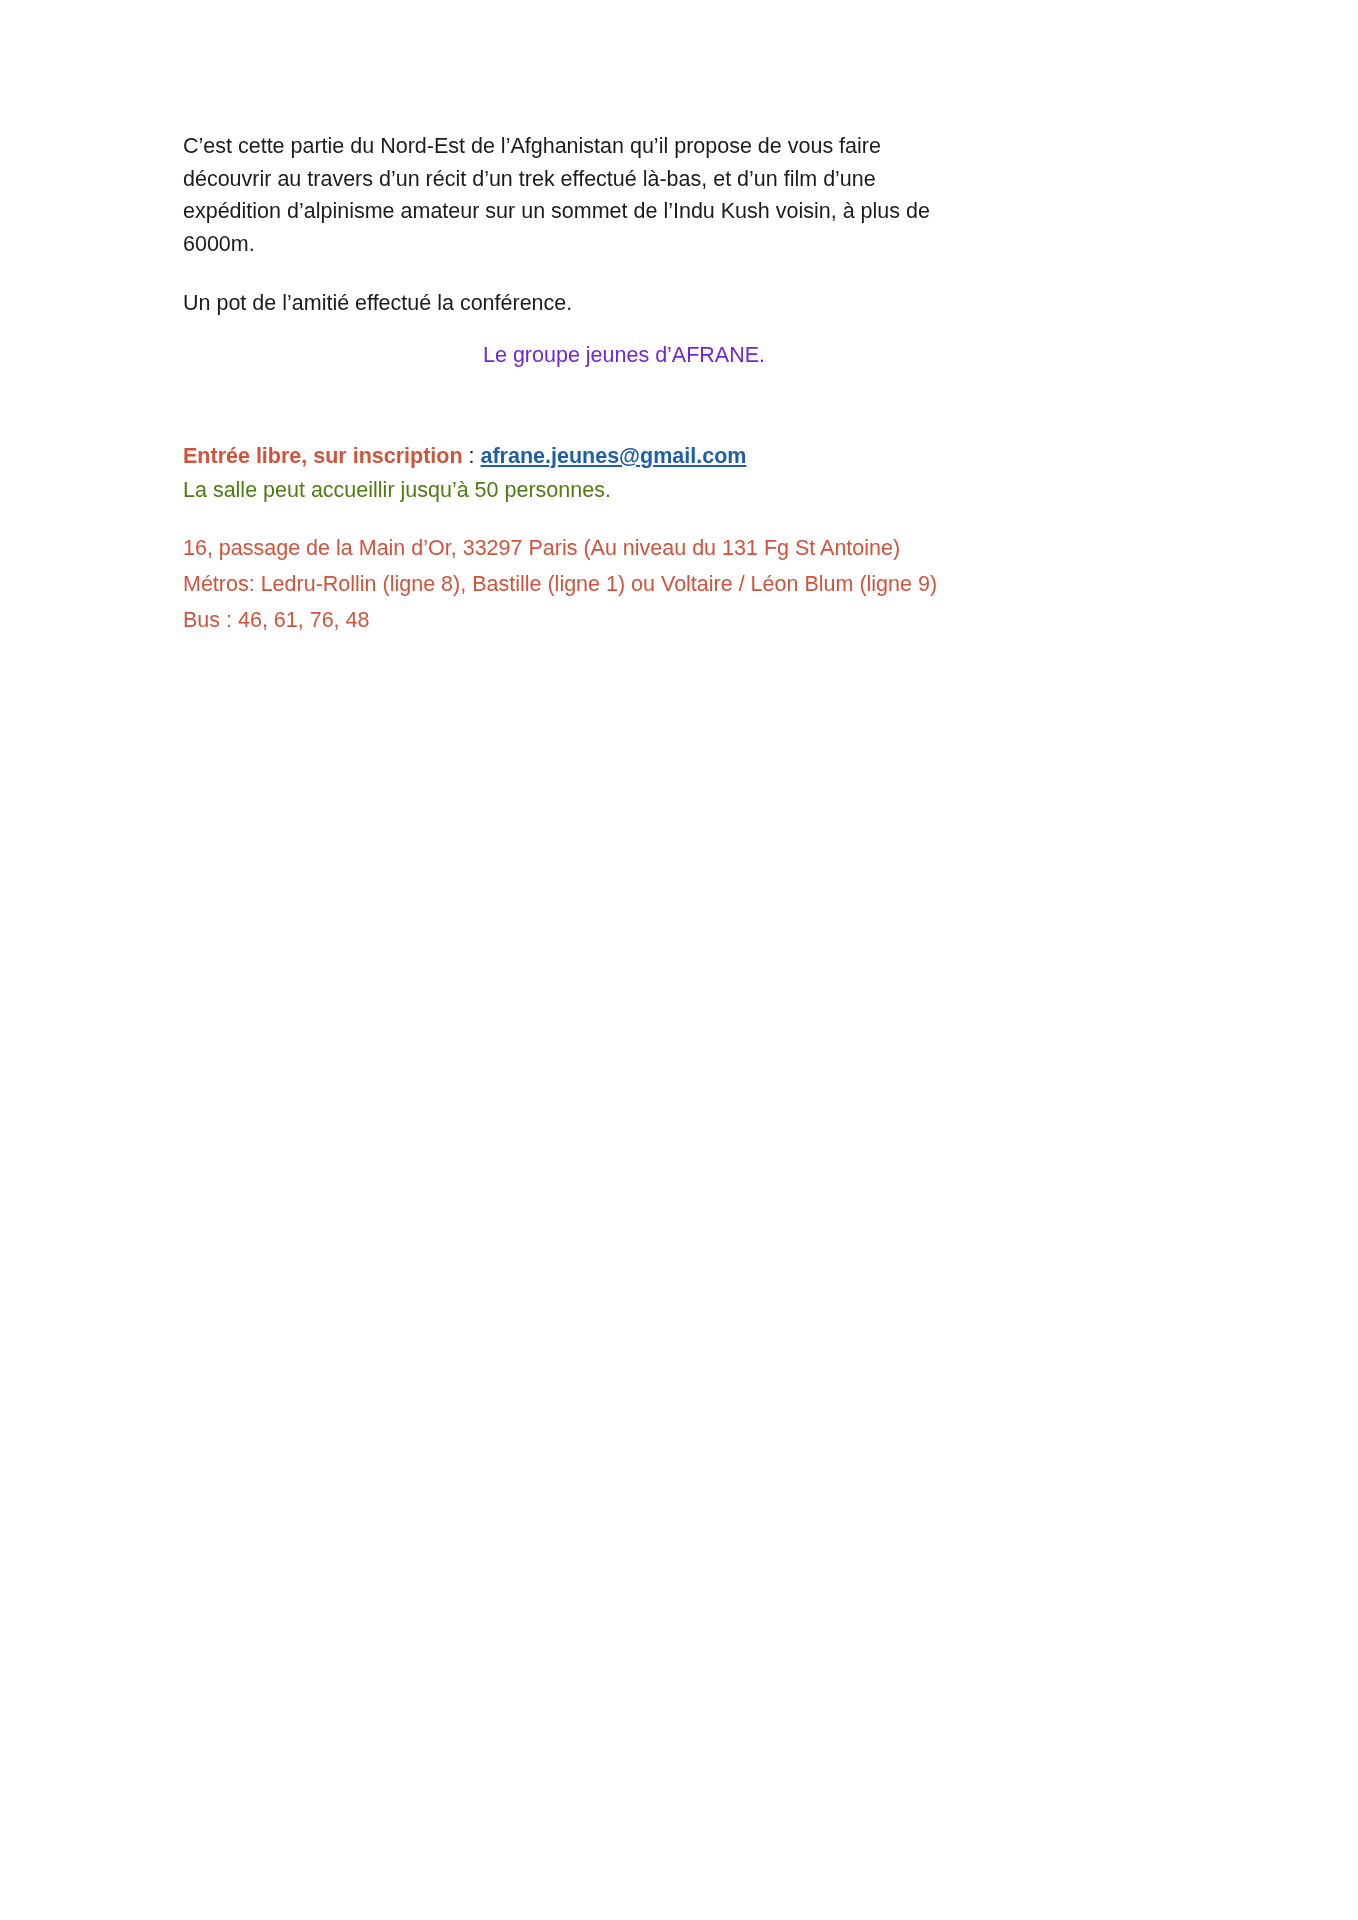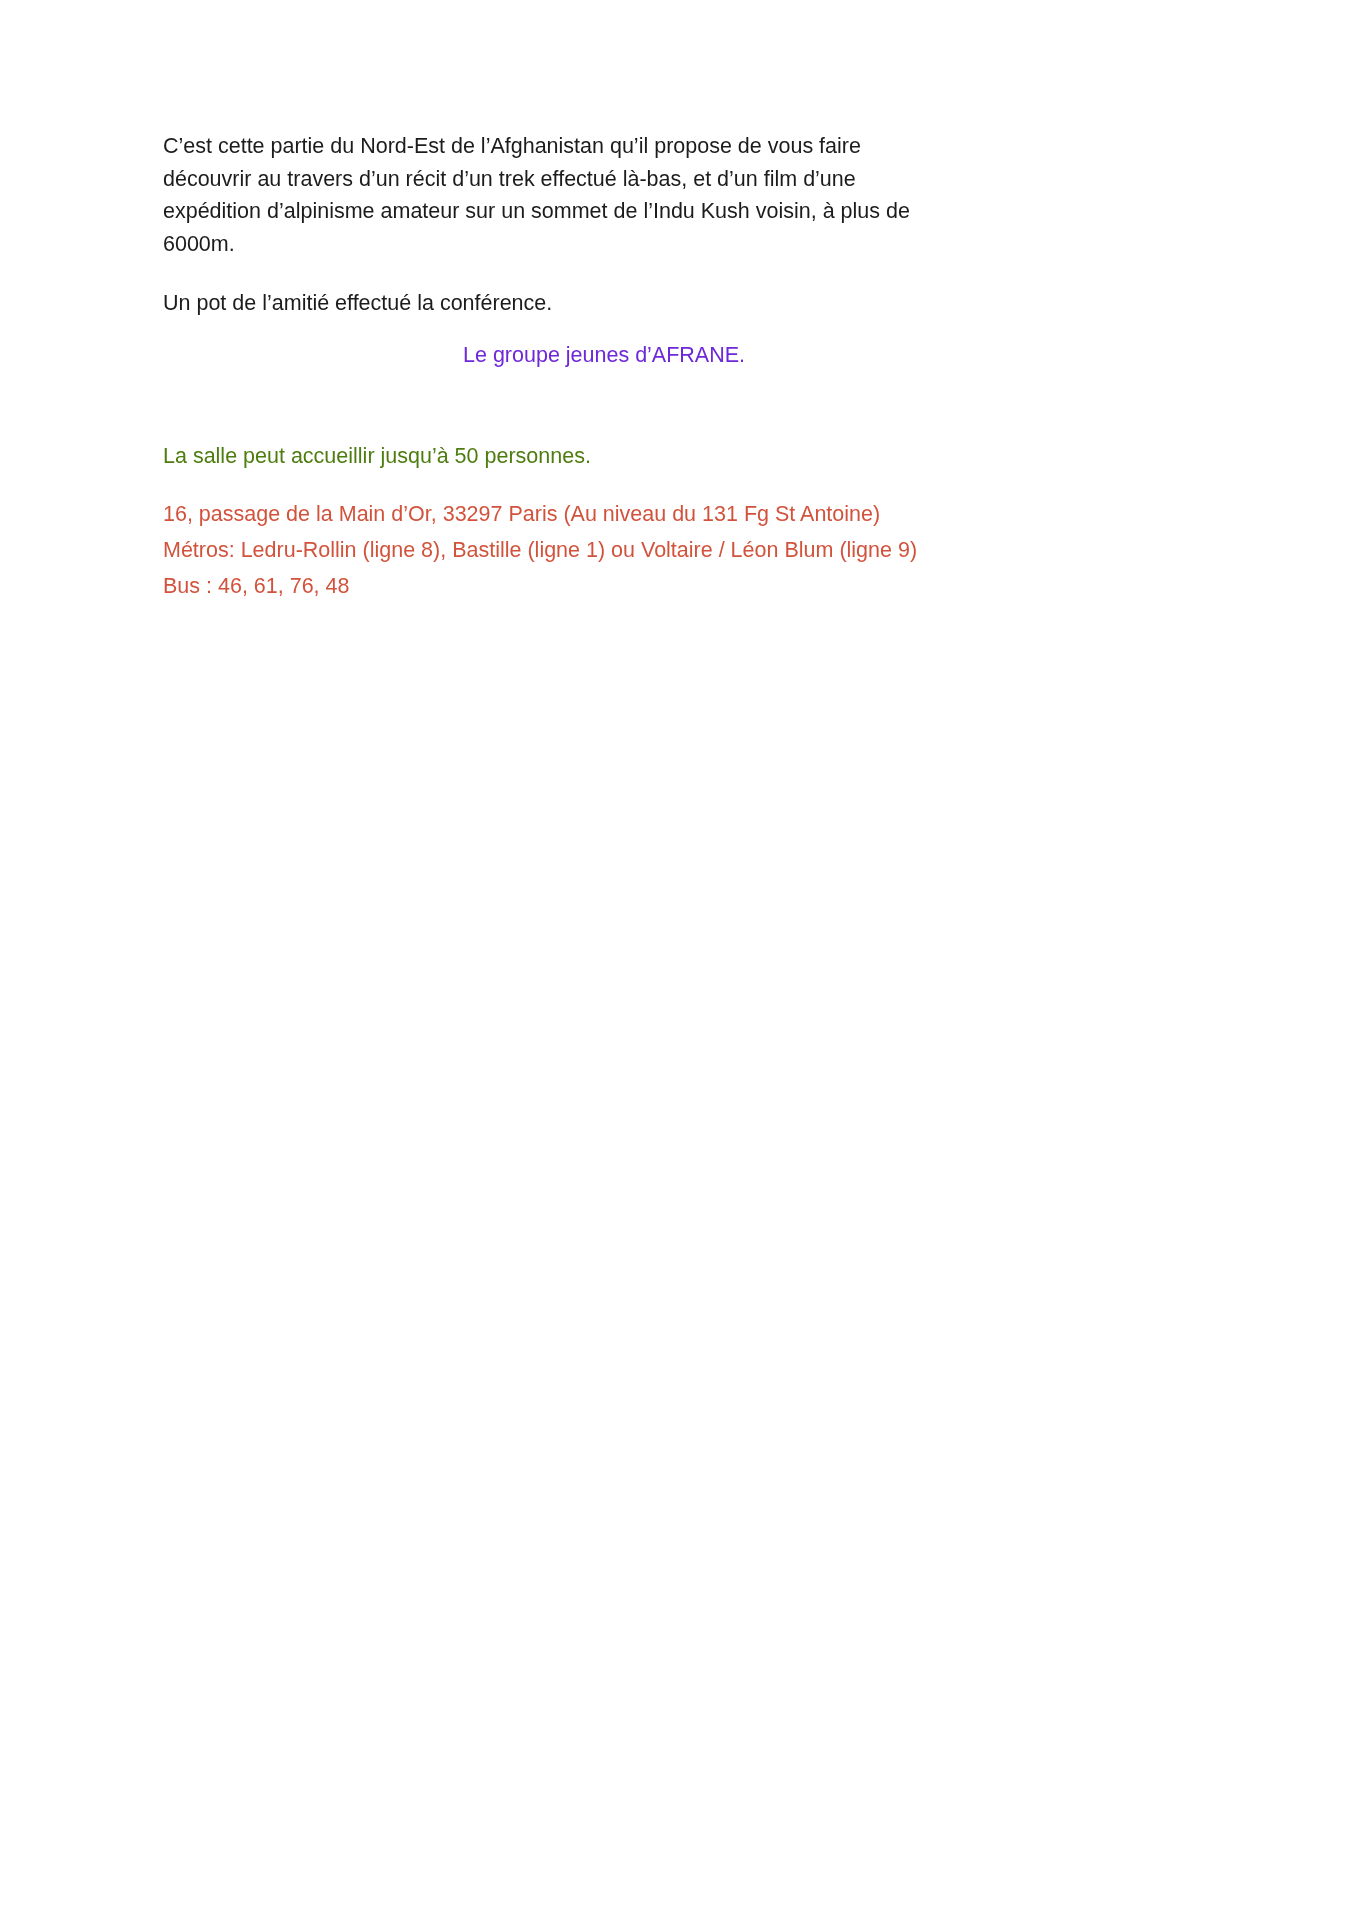--- a/index.html
+++ b/index.html
@@ -14,20 +14,21 @@
     color: #1a1a1a;
     -webkit-font-smoothing: antialiased;
   }
   .page {
     position: relative;
     width: 1080px;
     height: 1920px;
     background: #ffffff;
     box-sizing: border-box;
     padding: 130px 160px 0 163px;
+    margin-left: 20px;
   }
   .doc-body {
     font-size: 21.5px;
     line-height: 1.52;
     color: #1c1c1c;
   }
   .para {
     margin: 0 0 22px 0;
     text-align: left;
   }
@@ -93,20 +94,23 @@
 
     <p class="para intro">C’est cette partie du Nord-Est de l’Afghanistan qu’il propose de vous faire découvrir au travers d’un récit d’un trek effectué là-bas, et d’un film d’une expédition d’alpinisme amateur sur un sommet de l’Indu Kush voisin, à plus de 6000m.</p>
 
     <p class="para closing">Un pot de l’amitié effectué la conférence.</p>
 
     <p class="signature">Le groupe jeunes d’AFRANE.</p>
 
     <div class="spacer"></div>
 
     <div class="accent-block">
+      <p class="accent-line">
+        <span class="accent-bold">Entrée libre, sur inscription</span><span class="plain-dark"> : </span><a class="email-link" href="#">afrane.jeunes@gmail.com</a>
+      </p>
       <p class="accent-line sub-line">La salle peut accueillir jusqu’à 50 personnes.</p>
     </div>
 
     <div class="group-gap"></div>
 
     <div class="accent-block address-lines">
       <p class="accent-line">16, passage de la Main d’Or, 33297 Paris (Au niveau du 131 Fg St Antoine)</p>
       <p class="accent-line">Métros: Ledru-Rollin (ligne 8), Bastille (ligne 1) ou Voltaire / Léon Blum (ligne 9)</p>
       <p class="accent-line">Bus : 46, 61, 76, 48</p>
     </div>

